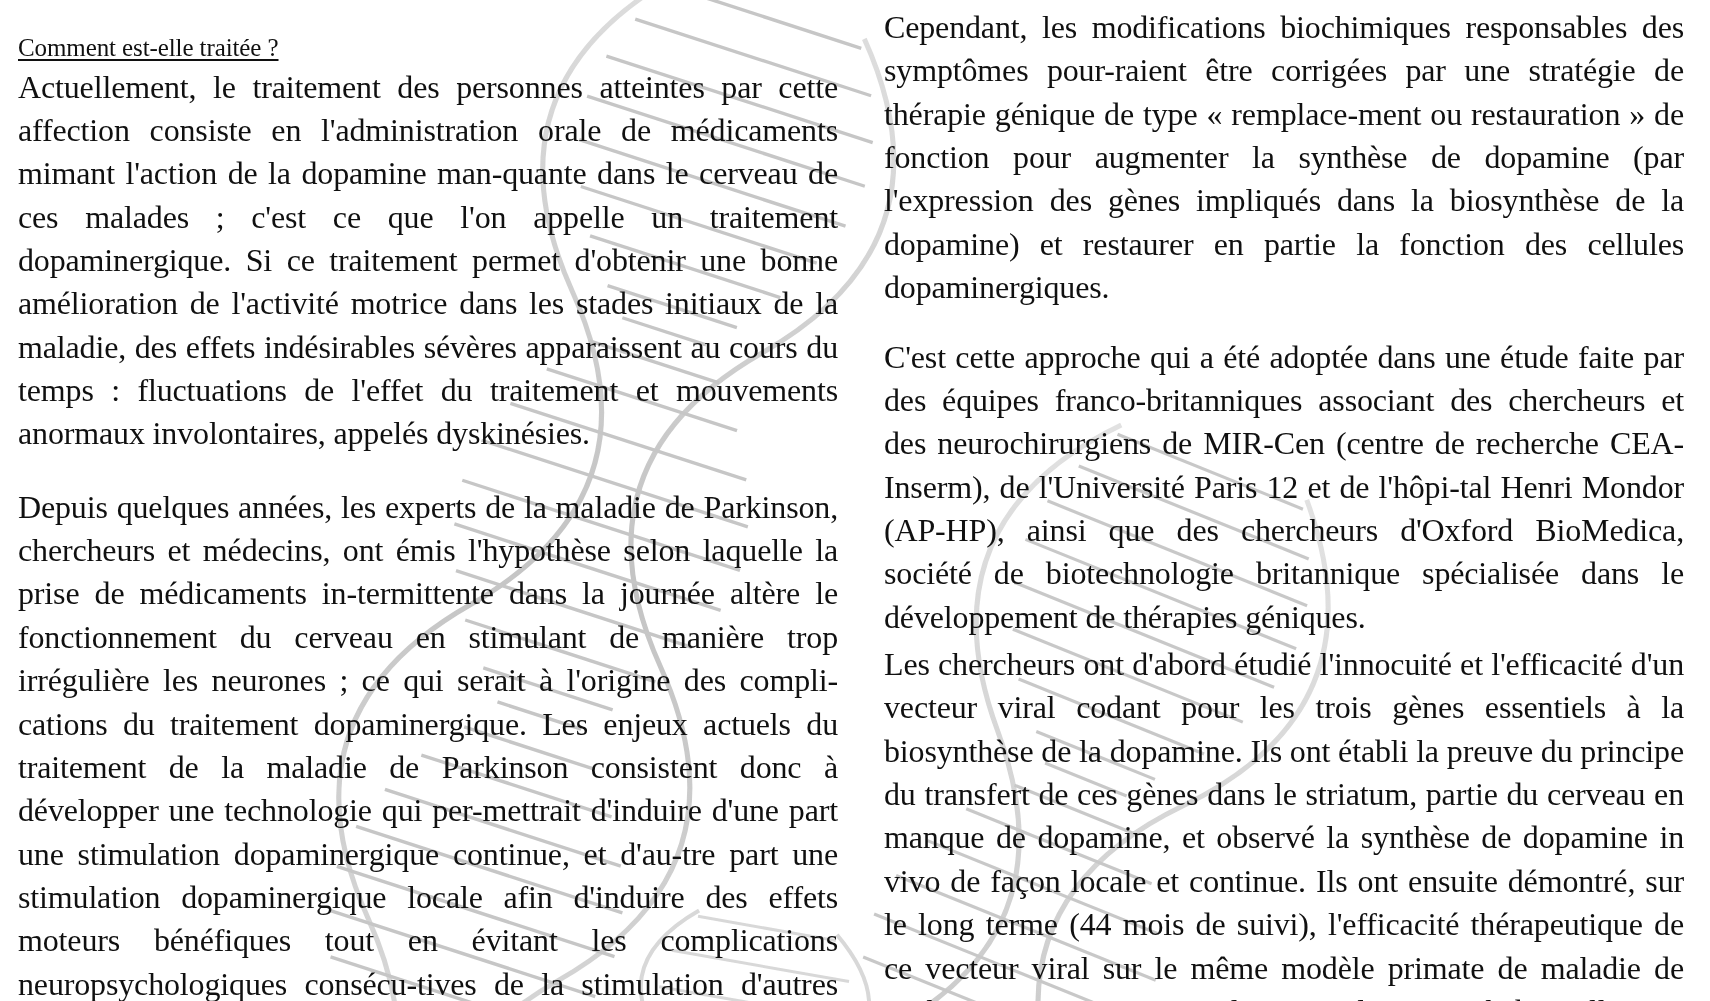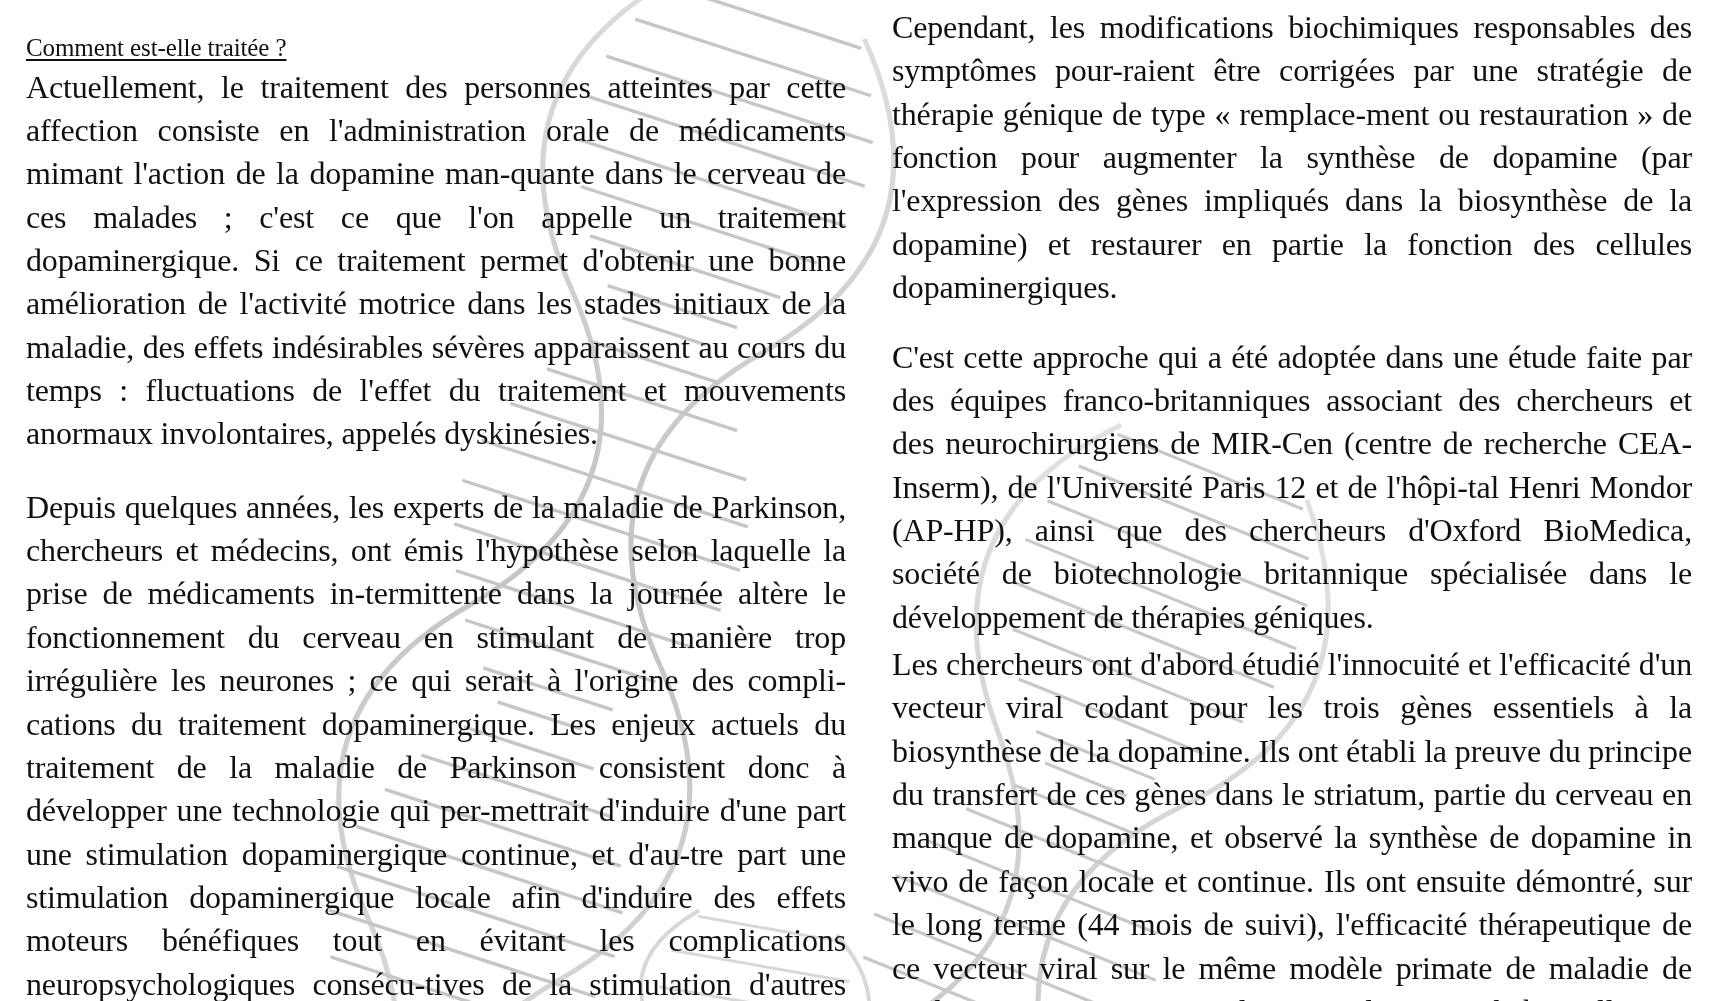--- a/index.html
+++ b/index.html
@@ -34,21 +34,21 @@
     box-sizing: border-box;
     padding: 6px 18px 0 18px;
     display: flex;
     gap: 46px;
   }
 
   .column {
     flex: 0 0 auto;
     box-sizing: border-box;
   }
-  .column.left  { width: 820px; padding-top: 26px; margin-left: 8px; }
+  .column.left  { width: 820px; padding-top: 26px; }
   .column.right { width: 800px; padding-top: 0px; }
 
   h2.section-title {
     font-family: "Liberation Serif", serif;
     font-size: 25px;
     font-weight: normal;
     margin: 0 0 1px 0;
     padding: 0;
     text-decoration: underline;
     text-underline-offset: 3px;

